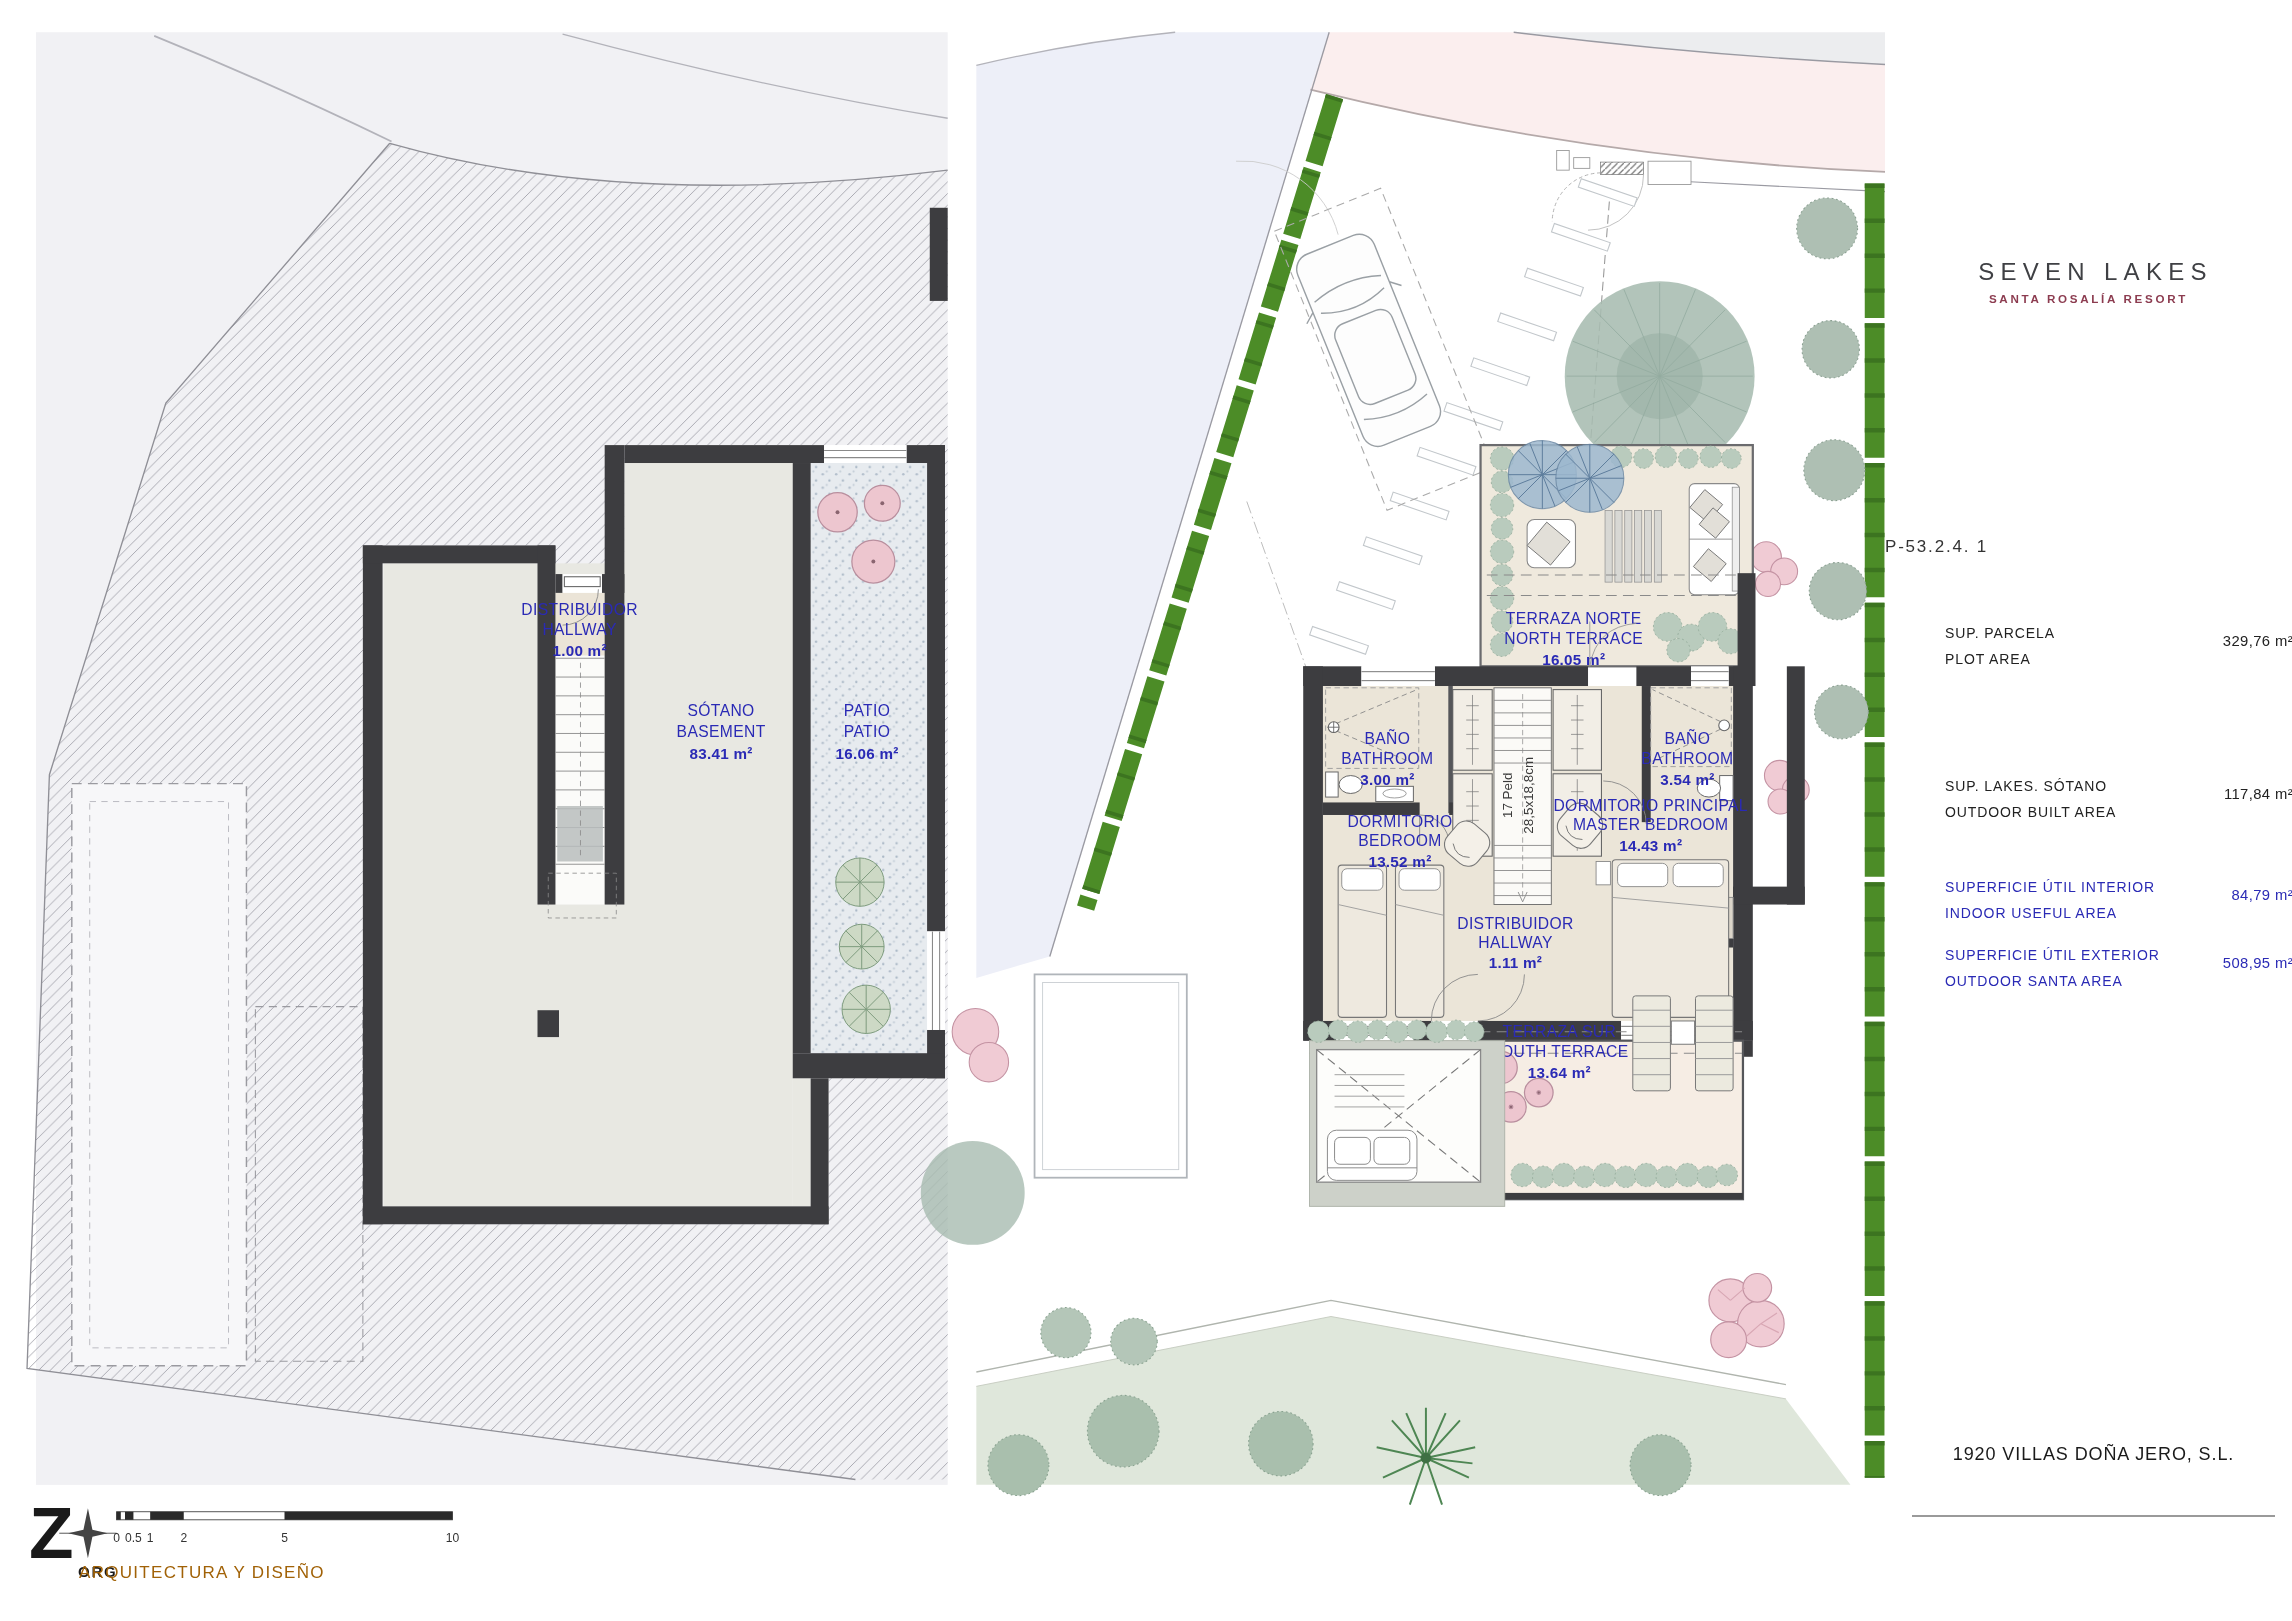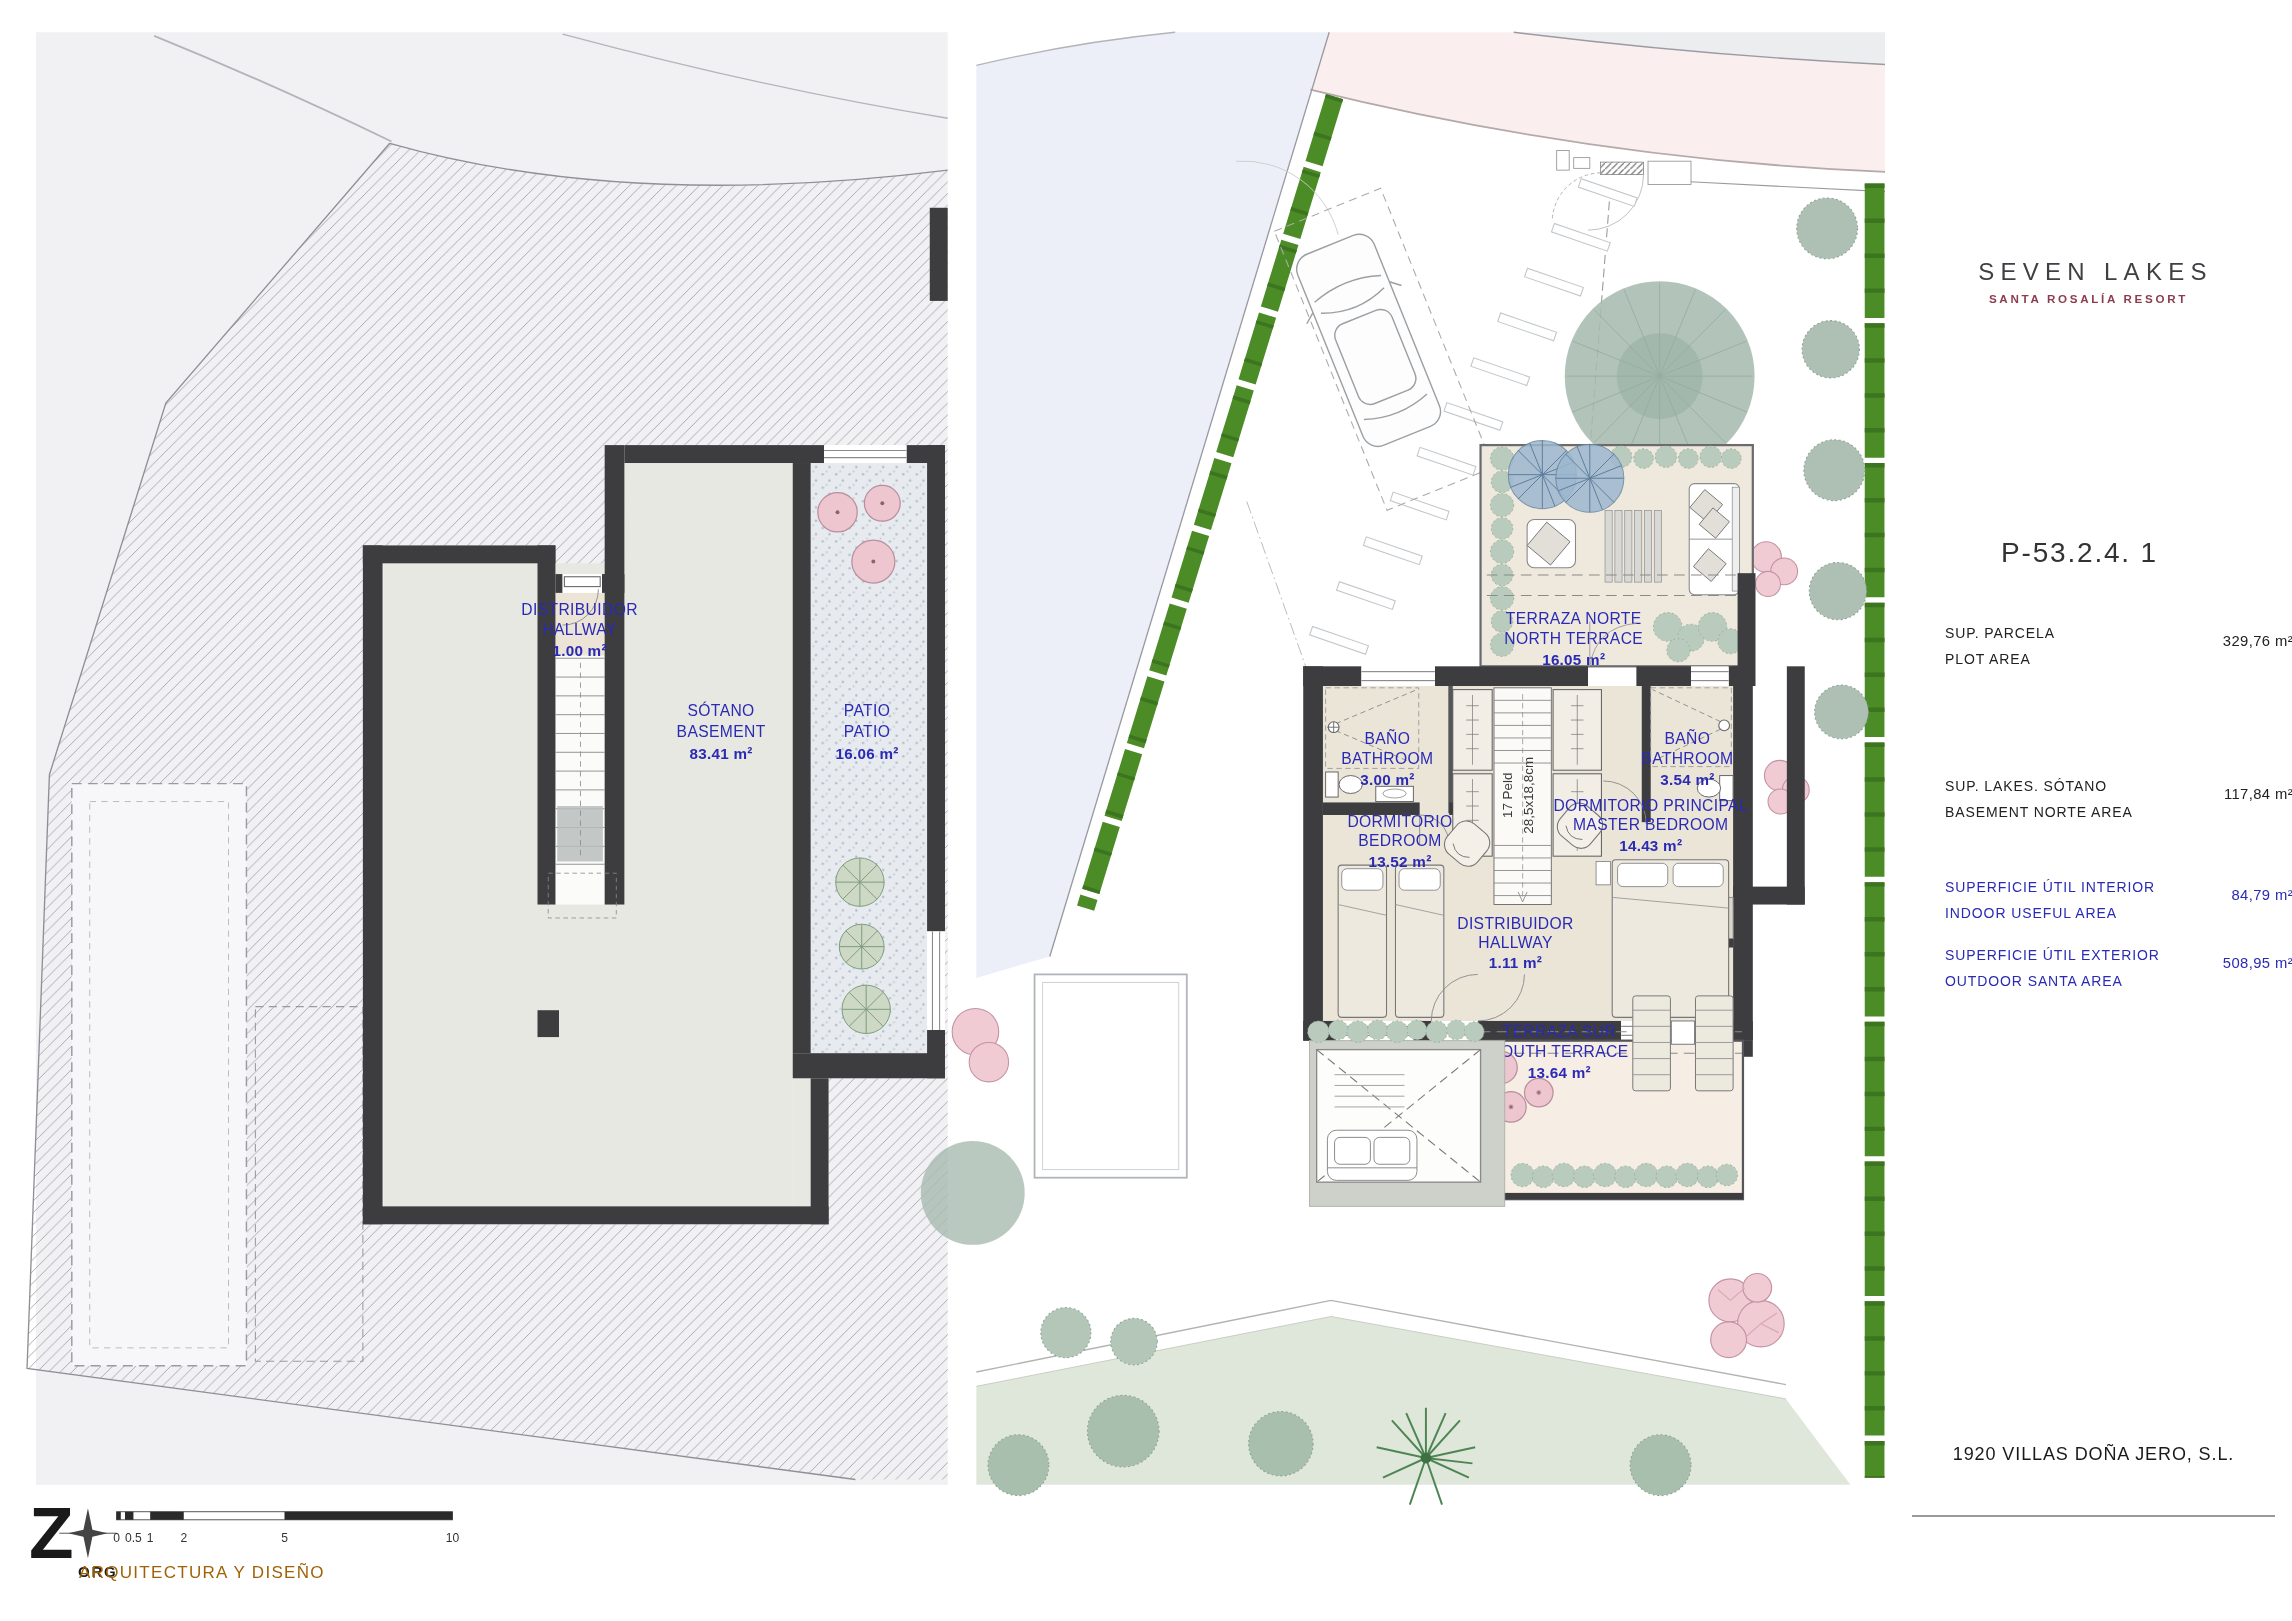--- a/index.html
+++ b/index.html
@@ -10,22 +10,22 @@
   .rl{font-family:"Liberation Sans",sans-serif;font-size:17.5px;fill:#2a2ab5;letter-spacing:.4px;text-anchor:middle;}
   .rla{font-family:"Liberation Sans",sans-serif;font-size:17px;font-weight:bold;fill:#2a2ab5;letter-spacing:.3px;text-anchor:middle;}
   .stairtxt{font-family:"Liberation Sans",sans-serif;font-size:15px;fill:#3a3a3a;text-anchor:middle;}
   .tick{font-family:"Liberation Sans",sans-serif;font-size:13.5px;fill:#333;text-anchor:middle;}
   
   .sidebar{position:absolute;left:1885px;top:0;width:407px;height:1485px;background:#fff;}
   .brandname{position:absolute;left:0;top:258px;width:407px;text-align:center;
              font-size:24px;letter-spacing:6.3px;color:#3f4044;font-weight:500;padding-left:7px;}
   .brandsub{position:absolute;left:0;top:292px;width:407px;text-align:center;
             font-size:11.6px;letter-spacing:2.7px;color:#8c3c50;font-weight:bold;}
-  .plotref{position:absolute;left:0;top:537px;width:389px;text-align:center;
-           font-size:28px;letter-spacing:1.8px;color:#333;}
+  .plotref{position:absolute;left:0;top:537px;width:389px;
+           font-size:17px;letter-spacing:1.8px;color:#333;}
   .arearow{position:absolute;left:60px;width:296px;color:#222;}
   .arearow .l1,.arearow .l2{font-size:14px;letter-spacing:0.9px;line-height:26px;white-space:nowrap;}
   .arearow .val{position:absolute;right:-52px;top:12.5px;font-size:14.8px;letter-spacing:0.4px;white-space:nowrap;}
   .arearow.blue{color:#2a2ab5;margin-top:12px;}
   
   .zlogo{position:absolute;left:29px;top:1505px;font-size:73px;font-weight:900;color:#1a1a1a;line-height:56px;letter-spacing:-1.8px;}
   .zorg{position:absolute;left:30px;top:1563px;font-size:15px;font-weight:800;letter-spacing:1.8px;color:#1a1a1a;margin-left:48px;}
   .zname{position:absolute;left:79px;top:1563px;font-size:17px;letter-spacing:1.3px;color:#a16207;}
   .devline{position:absolute;left:1912px;top:1515px;width:363px;height:1.8px;background:#9a9a9a;}
   .devname{position:absolute;left:1912px;top:1444px;width:363px;text-align:center;font-size:18px;letter-spacing:0.9px;color:#1a1a1a;}
@@ -582,21 +582,21 @@
   <div class="brandsub">SANTA ROSALÍA RESORT</div>
   <div class="plotref">P-53.2.4.  1</div>
 
   <div class="arearow" style="top:620px">
     <div class="l1">SUP. PARCELA</div>
     <div class="l2">PLOT AREA</div>
     <div class="val">329,76 m²</div>
   </div>
   <div class="arearow" style="top:773px">
     <div class="l1">SUP. LAKES. SÓTANO</div>
-    <div class="l2">BASEMENT NORTE AREA</div>
+    <div class="l2">OUTDOOR BUILT AREA</div>
     <div class="val">117,84 m²</div>
   </div>
   <div class="arearow blue" style="top:862px">
     <div class="l1">SUPERFICIE ÚTIL INTERIOR</div>
     <div class="l2">INDOOR USEFUL AREA</div>
     <div class="val">84,79 m²</div>
   </div>
   <div class="arearow blue" style="top:930px">
     <div class="l1">SUPERFICIE ÚTIL EXTERIOR</div>
     <div class="l2">OUTDOOR SANTA AREA</div>

